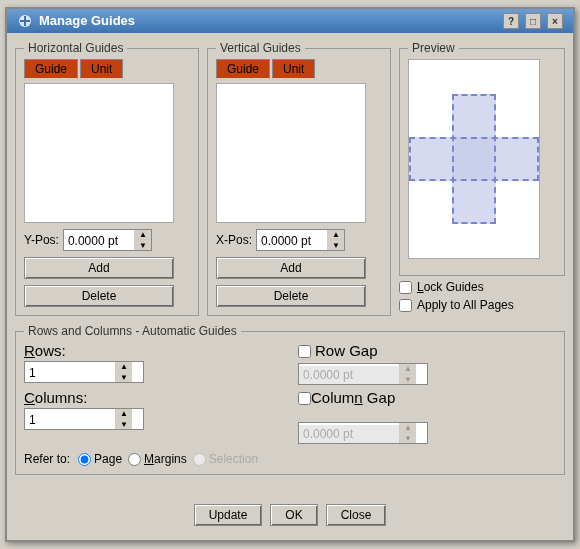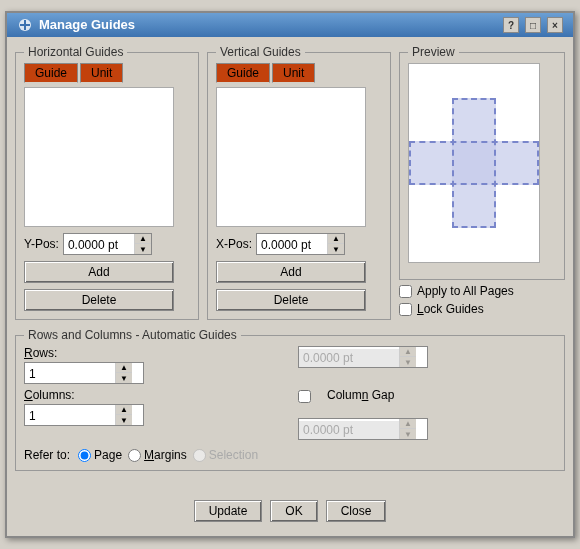--- a/index.html
+++ b/index.html
@@ -214,21 +214,21 @@
     .rows-cols-section legend {
       font-size: 12px;
       padding: 0 4px;
       color: #333;
     }
     .rc-grid {
       display: grid;
       grid-template-columns: 1fr 1fr;
       gap: 4px 16px;
     }
-    .rc-label { font-size: 12px; margin-bottom: 2px; }
+    .rc-label { font-size: 15px; margin-bottom: 2px; }
     .refer-row {
       display: flex;
       align-items: center;
       gap: 8px;
       font-size: 12px;
       margin-top: 8px;
     }
     .radio-group {
       display: flex;
       align-items: center;
@@ -329,25 +329,25 @@
               <div class="cross-bg cross-h"></div>
               <div class="cross-bg cross-v"></div>
               <div class="cross-dash-outline dash-h"></div>
               <div class="cross-dash-outline dash-v"></div>
             </div>
           </div>
         </fieldset>
         <div class="checkboxes">
           <label class="check-row">
             <input type="checkbox" style="">
-            <span>Apply to All Pages</span>
+            <span><span class="underline" style="text-decoration:underline">L</span>ock Guides</span>
           </label>
           <label class="check-row">
             <input type="checkbox" style="">
-            <span><span class="underline" style="text-decoration:underline">L</span>ock Guides</span>
+            <span>Apply to All Pages</span>
           </label>
         </div>
       </div>
     </div>
 
     <fieldset class="fieldset rows-cols-section">
       <legend>Rows and Columns - Automatic Guides</legend>
       <div class="rc-grid">
 
         <div>
@@ -355,20 +355,24 @@
           <div class="spin-container" style="width:120px;">
             <input class="spin-input" type="text" style="width: 90px;" value="1">
             <div class="spin-btns">
               <button class="spin-btn">▲</button>
               <button class="spin-btn">▼</button>
             </div>
           </div>
         </div>
 
         <div>
+          <div style="display:flex;align-items:center;gap:4px;margin-bottom:2px;">
+            <input type="checkbox" style="">
+            <span class="rc-label">Row Gap</span>
+          </div>
           <div class="spin-container" style="width:130px;">
             <input class="spin-input" type="text" disabled="" style="background: rgb(232, 232, 232); color: rgb(170, 170, 170); width: 100px;" value="0.0000 pt">
             <div class="spin-btns">
               <button class="spin-btn" disabled="">▲</button>
               <button class="spin-btn" disabled="">▼</button>
             </div>
           </div>
         </div>
 
         <div>
@@ -376,21 +380,21 @@
           <div class="spin-container" style="width:120px;">
             <input class="spin-input" type="text" style="width: 90px;" value="1">
             <div class="spin-btns">
               <button class="spin-btn">▲</button>
               <button class="spin-btn">▼</button>
             </div>
           </div>
         </div>
 
         <div>
-          <div style="display:flex;align-items:center;gap:16px;margin-bottom:14px;">
+          <div style="display:flex;align-items:center;gap:0;margin-bottom:14px;">
             <input type="checkbox" style="">
             <span class="rc-label">Colum<span class="underline">n</span> Gap</span>
           </div>
           <div class="spin-container" style="width:130px;">
             <input class="spin-input" type="text" disabled="" style="background: rgb(232, 232, 232); color: rgb(170, 170, 170); width: 100px;" value="0.0000 pt">
             <div class="spin-btns">
               <button class="spin-btn" disabled="">▲</button>
               <button class="spin-btn" disabled="">▼</button>
             </div>
           </div>

